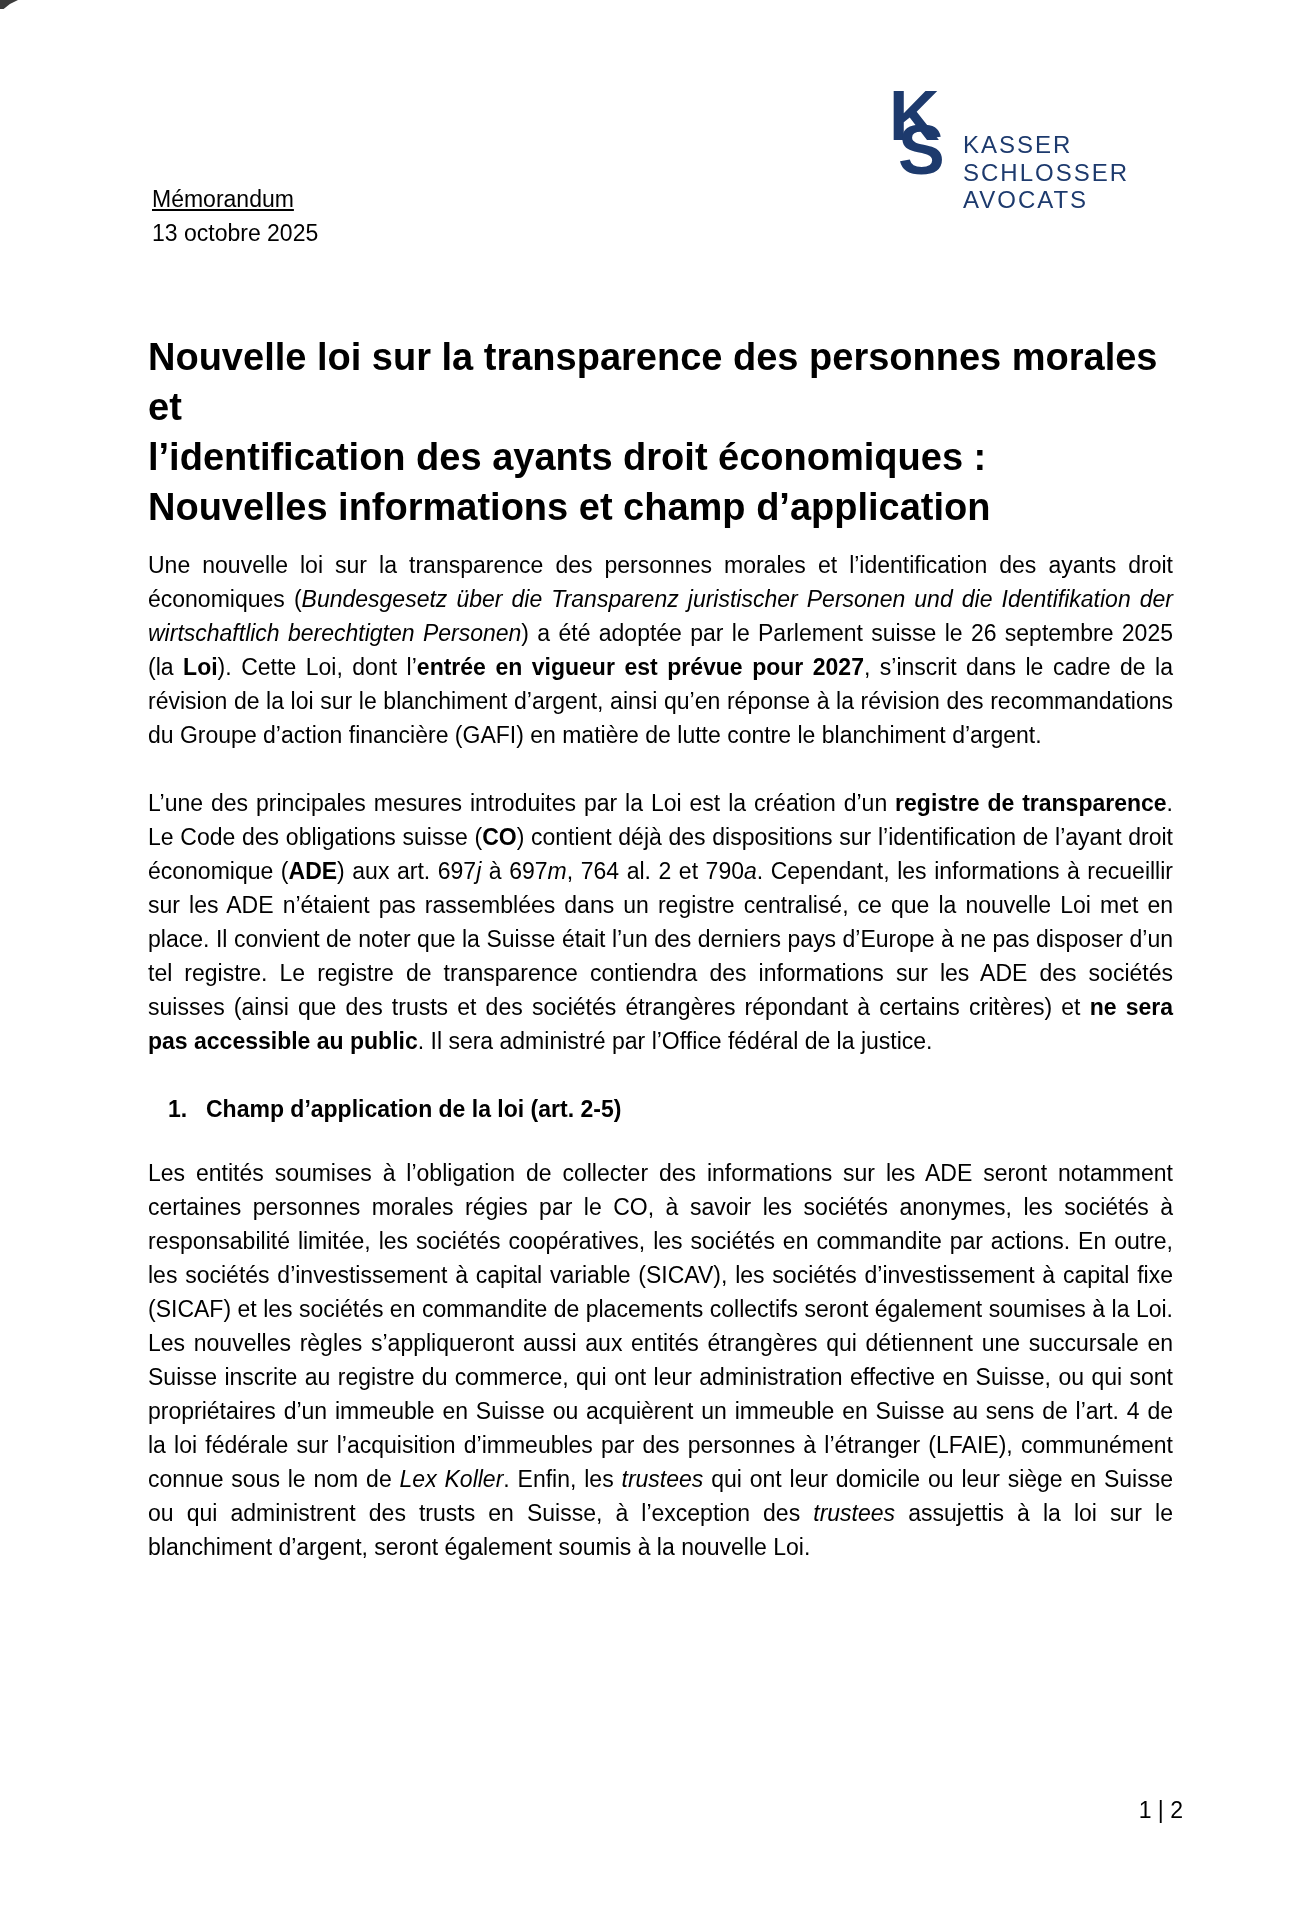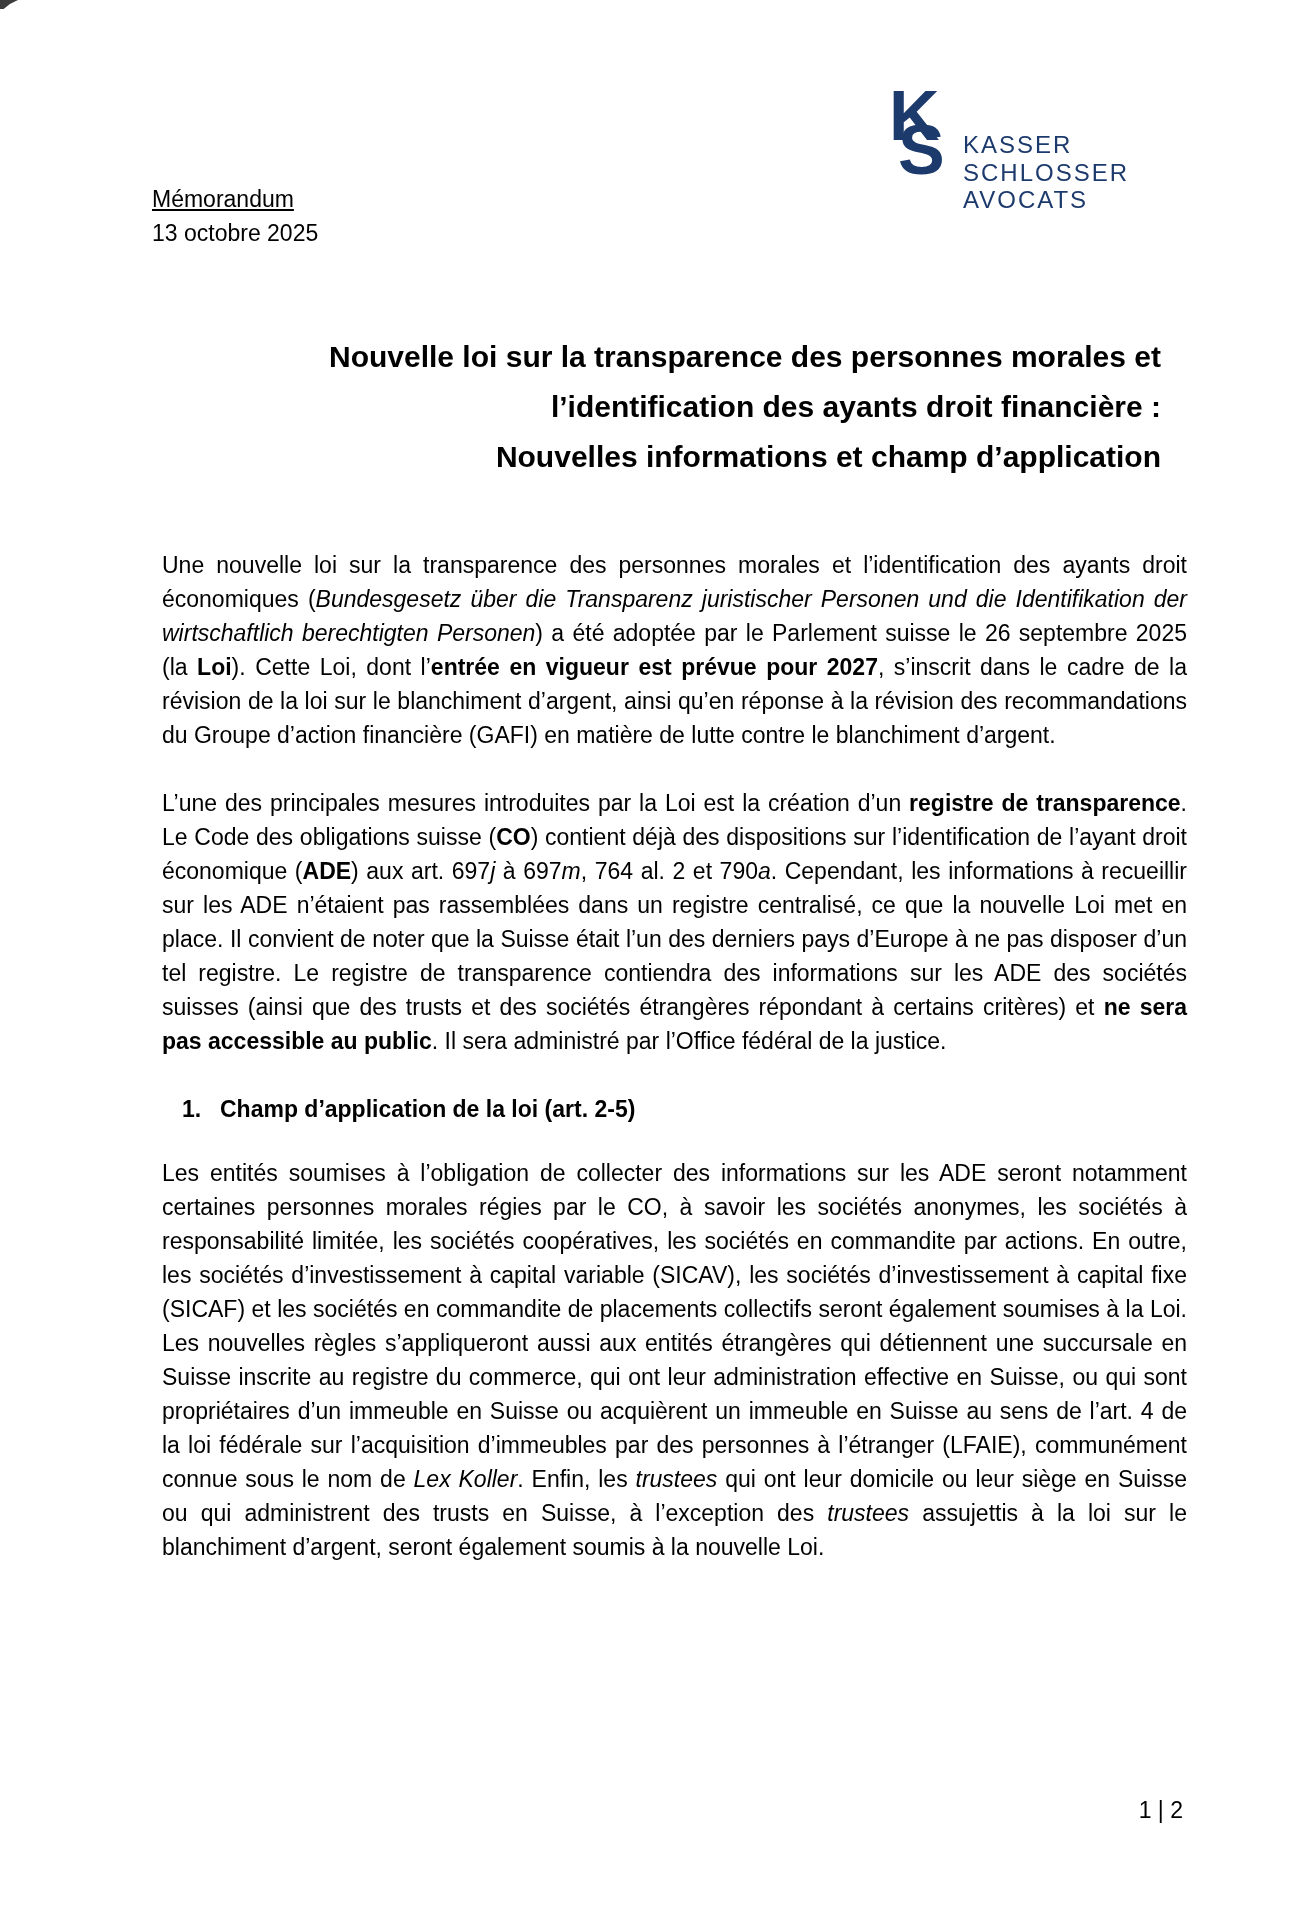--- a/index.html
+++ b/index.html
@@ -24,27 +24,27 @@
   .logo .mono{position:absolute;font-weight:700;line-height:1;}
   .logo .mono-k{left:0;top:3px;font-size:70px;}
   .logo .mono-s{left:9px;top:37px;font-size:70px;}
   .logo .wordmark{position:absolute;left:74px;top:5px;
     font-size:24px;line-height:27.5px;letter-spacing:2px;font-weight:400;margin-top:48px;}
   
   .memo-label{position:absolute;left:152px;top:186px;font-size:23px;text-decoration:underline;}
   .memo-date{position:absolute;left:152px;top:220px;font-size:23px;}
   
   .doc-title{
-    position:absolute;left:136px;top:332px;width:1025px;
-    text-align:right;font-weight:700;font-size:30px;line-height:50px;
+    position:absolute;left:148px;top:332px;width:1025px;
+    text-align:left;font-weight:700;font-size:38px;line-height:50px;
   }
   
   .body-col{
     position:absolute;left:148px;top:548px;width:1025px;
-    font-size:23px;line-height:34px;margin-left:14px;
+    font-size:23px;line-height:34px;
   }
   .body-col p{
     margin:0 0 34px 0;
     text-align:justify;
   }
   .section-heading{
     display:flex;
     font-weight:700;
     margin:0 0 30px 0;
     padding-left:20px;
@@ -70,21 +70,21 @@
       <div>SCHLOSSER</div>
       <div>AVOCATS</div>
     </div>
   </div>
 
   <div class="memo-label">Mémorandum</div>
   <div class="memo-date">13 octobre 2025</div>
 
   <div class="doc-title">
     <div>Nouvelle loi sur la transparence des personnes morales et</div>
-    <div>l’identification des ayants droit financière :</div>
+    <div>l’identification des ayants droit économiques :</div>
     <div>Nouvelles informations et champ d’application</div>
   </div>
 
   <div class="body-col">
     <p><span>Une nouvelle loi sur la transparence des personnes morales et l’identification des ayants droit économiques (</span><span class="i">Bundesgesetz über die Transparenz juristischer Personen und die Identifikation der wirtschaftlich berechtigten Personen</span><span>) a été adoptée par le Parlement suisse le 26 septembre 2025 (la </span><span class="b">Loi</span><span>). Cette Loi, dont l’</span><span class="b">entrée en vigueur est prévue pour 2027</span><span>, s’inscrit dans le cadre de la révision de la loi sur le blanchiment d’argent, ainsi qu’en réponse à la révision des recommandations du Groupe d’action financière (GAFI) en matière de lutte contre le blanchiment d’argent.</span></p>
     <p><span>L’une des principales mesures introduites par la Loi est la création d’un </span><span class="b">registre de transparence</span><span>. Le Code des obligations suisse (</span><span class="b">CO</span><span>) contient déjà des dispositions sur l’identification de l’ayant droit économique (</span><span class="b">ADE</span><span>) aux art. 697</span><span class="i">j</span><span> à 697</span><span class="i">m</span><span>, 764 al. 2 et 790</span><span class="i">a</span><span>. Cependant, les informations à recueillir sur les ADE n’étaient pas rassemblées dans un registre centralisé, ce que la nouvelle Loi met en place. Il convient de noter que la Suisse était l’un des derniers pays d’Europe à ne pas disposer d’un tel registre. Le registre de transparence contiendra des informations sur les ADE des sociétés suisses (ainsi que des trusts et des sociétés étrangères répondant à certains critères) et </span><span class="b">ne sera pas accessible au public</span><span>. Il sera administré par l’Office fédéral de la justice.</span></p>
     <div class="section-heading">
       <span class="num">1.</span>
       <span>Champ d’application de la loi (art. 2-5)</span>
     </div>

